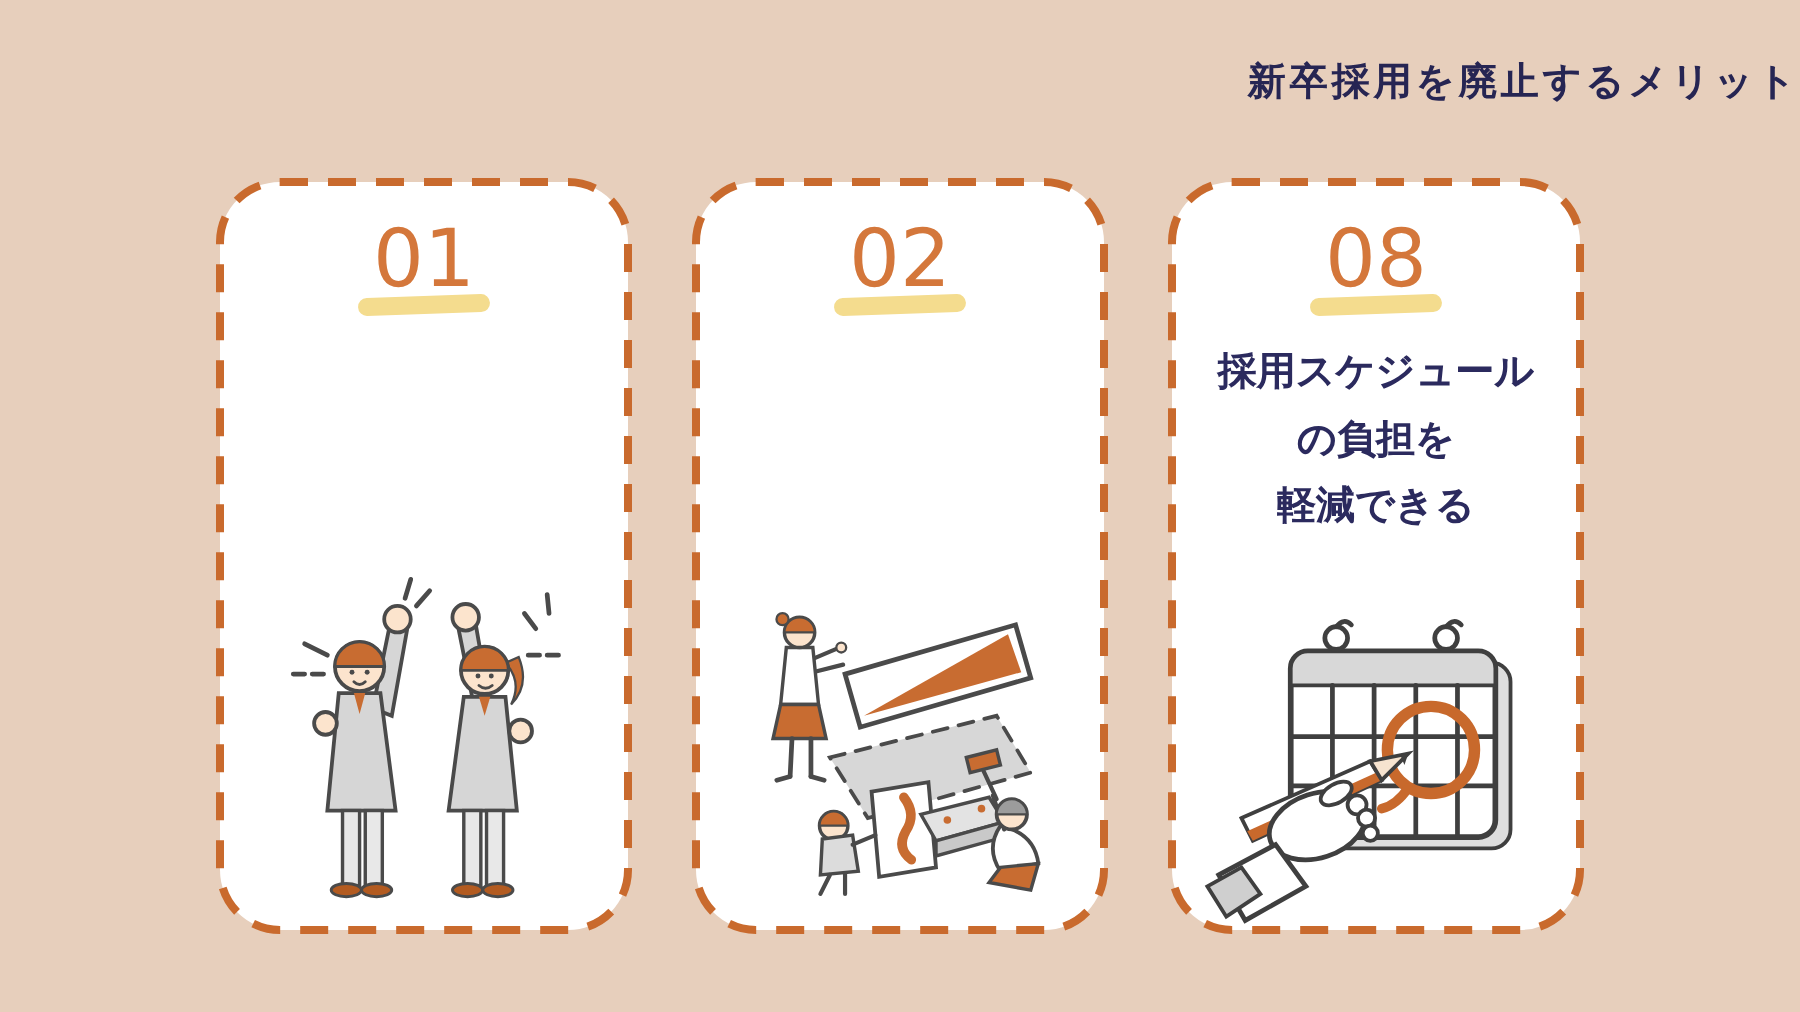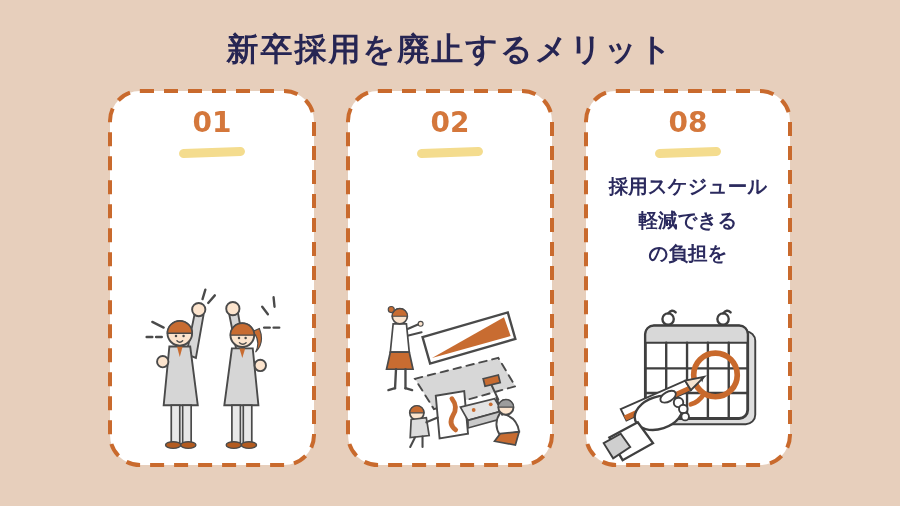--- a/index.html
+++ b/index.html
@@ -2,38 +2,38 @@
 <html><head>
 <meta charset="utf-8">
 <style>
   * { margin:0; padding:0; box-sizing:border-box; }
   body { font-family:"Liberation Sans","DejaVu Sans",sans-serif; }
   .page {
     position:relative; width:900px; height:506px;
     background:#e7cfbc; overflow:hidden;
   }
   .title {
-    text-align:center; padding-top:28px;
-    font-size:32px; font-weight:800; letter-spacing:2px;
+    text-align:right; padding-top:28px;
+    font-size:19px; font-weight:800; letter-spacing:2px;
     color:#262553;
   }
   .cards {
     position:absolute; top:88px; left:0; width:900px;
     display:flex; justify-content:center; gap:28px;
   }
   .card { position:relative; width:210px; height:380px; }
   .card-border { position:absolute; top:0; left:0; }
   .card-content {
     position:relative; z-index:1; width:100%; height:100%;
     display:flex; flex-direction:column; align-items:center;
   }
   .num-wrap { position:relative; margin-top:20px; height:52px; }
   .num {
     position:relative; z-index:1;
-    font-size:28px; font-weight:bold; color:#d4773b; line-height:1.1;
+    font-size:40px; font-weight:normal; color:#d4773b; line-height:1.1;
     font-family:"DejaVu Sans",sans-serif;
   }
   .num-highlight {
     position:absolute; z-index:0; left:50%; bottom:3px;
     width:66px; height:9px; background:#f4dc8e; border-radius:5px;
     transform:translateX(-50%) rotate(-2deg);
   }
   .card-text {
     margin-top:10px; text-align:center;
     font-size:19.5px; font-weight:bold; color:#2b2a5e; line-height:1.72;
@@ -165,22 +165,22 @@
       <svg class="card-border" width="210" height="380" viewBox="0 0 210 380">
         <rect x="3" y="3" width="204" height="374" rx="30" fill="#ffffff" stroke="#c96a2d" stroke-width="4" stroke-dasharray="14 10"></rect>
       </svg>
       <div class="card-content">
         <div class="num-wrap">
           <div class="num-highlight"></div>
           <div class="num">08</div>
         </div>
         <div class="card-text">
           <div>採用スケジュール</div>
+          <div>の負担を</div>
           <div>軽減できる</div>
-          <div>の負担を</div>
         </div>
         <svg class="illus" width="180" height="180" viewBox="0 0 190 190">
           <g stroke="#3f3f3f" stroke-linecap="round">
 
             <rect x="58" y="50" width="108" height="98" rx="10" fill="#dedede" stroke-width="2"></rect>
 
             <rect x="50" y="44" width="108" height="98" rx="9" fill="#ffffff" stroke-width="3"></rect>
             <path d="M59,44 h90 a9,9 0 0 1 9,9 v9 H50 v-9 a9,9 0 0 1 9,-9 Z" fill="#d8d8d8" stroke-width="2"></path>
 
             <circle cx="74" cy="37" r="6" fill="none" stroke-width="2.5"></circle>

